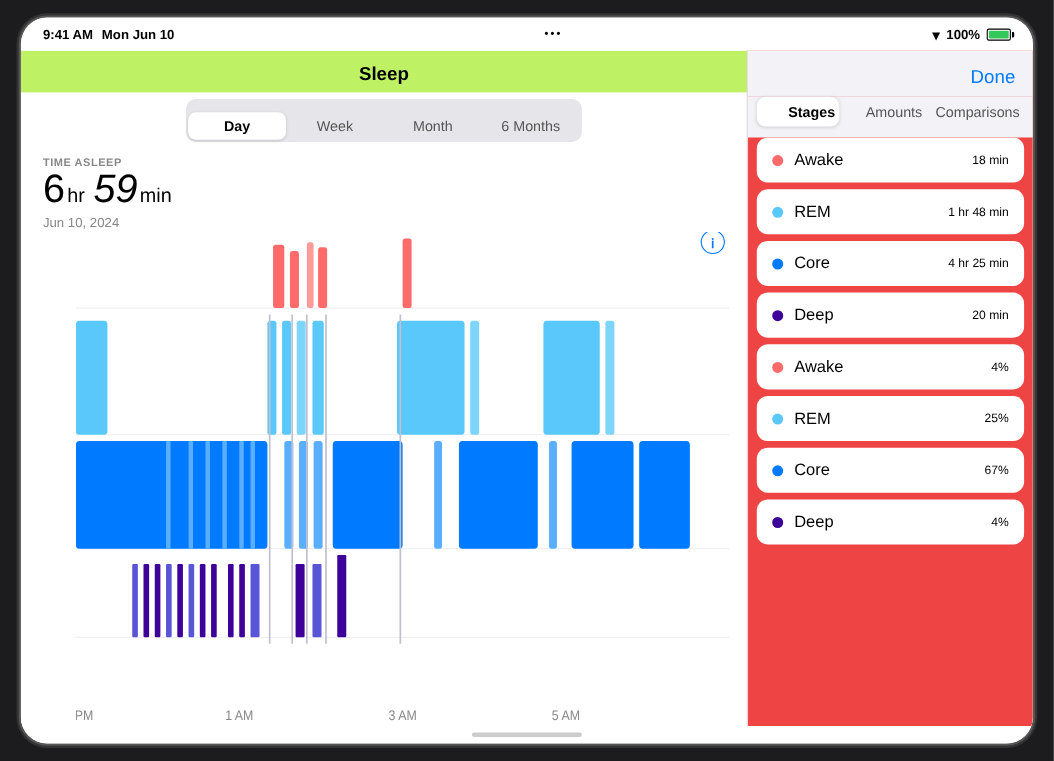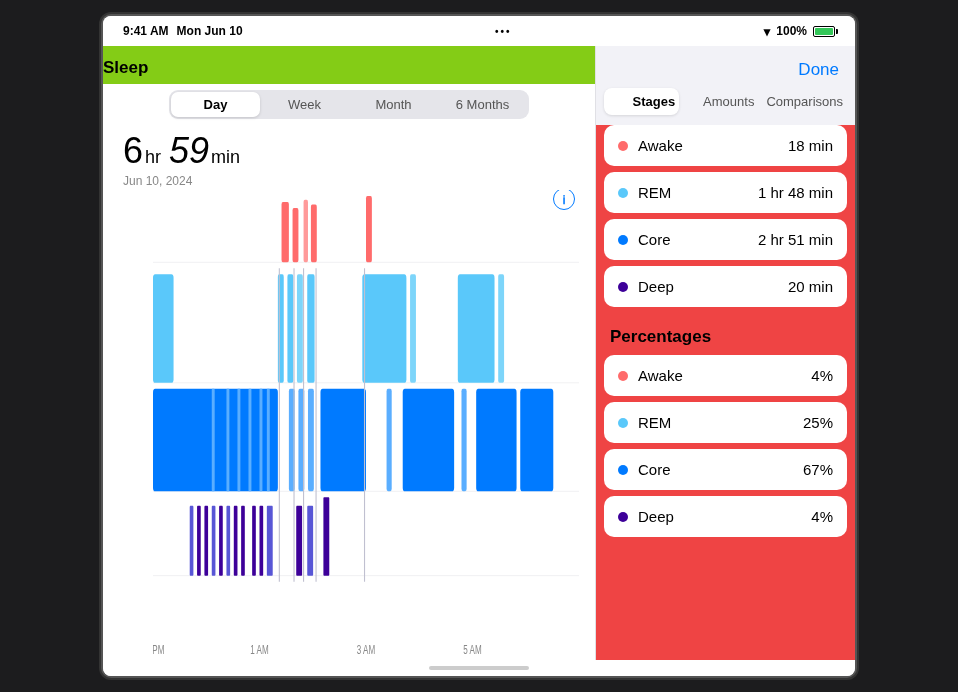--- a/index.html
+++ b/index.html
@@ -6,24 +6,24 @@
     body {
       background: #1c1c1e;
       display: flex;
       justify-content: center;
       align-items: center;
       width: 958px;
       height: 692px;
       font-family: -apple-system, BlinkMacSystemFont, 'SF Pro Display', 'Helvetica Neue', sans-serif;
     }
     .ipad-frame {
-      width: 752px;
+      width: 920px;
       height: 660px;
       background: #f2f2f7;
-      border-radius: 8px;
+      border-radius: 24px;
       overflow: hidden;
       position: relative;
       box-shadow: 0 0 0 2px #555, 0 0 0 4px #333;
       display: flex;
       flex-direction: column;
     }
     .status-bar {
       background: #fff;
       height: 30px;
       display: flex;
@@ -69,22 +69,23 @@
     
     .left-panel {
       flex: 1;
       display: flex;
       flex-direction: column;
       background: #fff;
       padding: 0;
       overflow: hidden;
     }
     .app-title-bar {
+      text-align: center;
       padding: 12px 0 6px;
-      background: #84cc16;
+      background: #bef264;
     }
     .app-title {
       font-size: 17px;
       font-weight: 600;
       color: #000;
     }
     .time-tabs {
       display: flex;
       justify-content: center;
       gap: 0;
@@ -96,20 +97,21 @@
     }
     .time-tab {
       flex: 1;
       text-align: center;
       padding: 5px 8px;
       border-radius: 7px;
       font-size: 13px;
       font-weight: 500;
       color: #555;
       cursor: pointer;
+      margin-top: 10px;
     }
     .time-tab.active {
       background: #fff;
       color: #000;
       font-weight: 600;
       box-shadow: 0 1px 3px rgba(0,0,0,0.15);
     }
     .sleep-info {
       padding: 8px 20px 2px;
     }
@@ -219,21 +221,21 @@
       border-radius: 50%;
       margin-right: 10px;
       flex-shrink: 0;
     }
     .stage-name {
       flex: 1;
       font-size: 15px;
       color: #000;
     }
     .stage-value {
-      font-size: 15px;
+      font-size: 11px;
       color: #000;
       font-weight: 400;
     }
     .section-header {
       font-size: 17px;
       font-weight: 600;
       color: #000;
       padding: 14px 6px 8px;
     }
   </style>
@@ -267,20 +269,21 @@
       </div>
 
       <div class="time-tabs">
         <div class="time-tab active">Day</div>
         <div class="time-tab">Week</div>
         <div class="time-tab">Month</div>
         <div class="time-tab">6 Months</div>
       </div>
 
       <div class="sleep-info">
+        <div class="sleep-label">TIME ASLEEP</div>
         <div class="sleep-duration">
           <span>6</span>
           <span class="sleep-unit">hr</span>
           <span style="margin-left:6px;font-style:italic;">59</span>
           <span class="sleep-unit">min</span>
         </div>
         <div class="sleep-date">Jun 10, 2024</div>
       </div>
 
       <div class="chart-area">
@@ -381,29 +384,28 @@
           <span class="stage-value">18 min</span>
         </div>
         <div class="stage-row">
           <div class="stage-dot" style="background:#5ac8fa;"></div>
           <span class="stage-name">REM</span>
           <span class="stage-value">1 hr 48 min</span>
         </div>
         <div class="stage-row">
           <div class="stage-dot" style="background:#007aff;"></div>
           <span class="stage-name">Core</span>
-          <span class="stage-value">2 hr 51 min</span>
+          <span class="stage-value">4 hr 25 min</span>
         </div>
         <div class="stage-row">
           <div class="stage-dot" style="background:#3d0099;"></div>
           <span class="stage-name">Deep</span>
           <span class="stage-value">20 min</span>
         </div>
 
-        <div class="section-header">Percentages</div>
 
         <div class="stage-row">
           <div class="stage-dot" style="background:#ff6b6b;"></div>
           <span class="stage-name">Awake</span>
           <span class="stage-value">4%</span>
         </div>
         <div class="stage-row">
           <div class="stage-dot" style="background:#5ac8fa;"></div>
           <span class="stage-name">REM</span>
           <span class="stage-value">25%</span>

